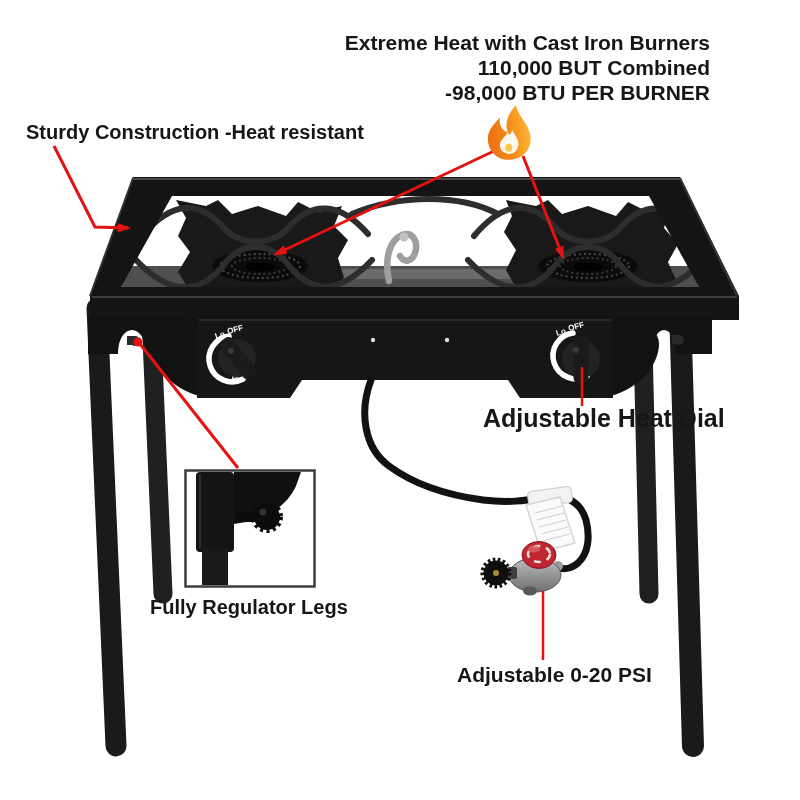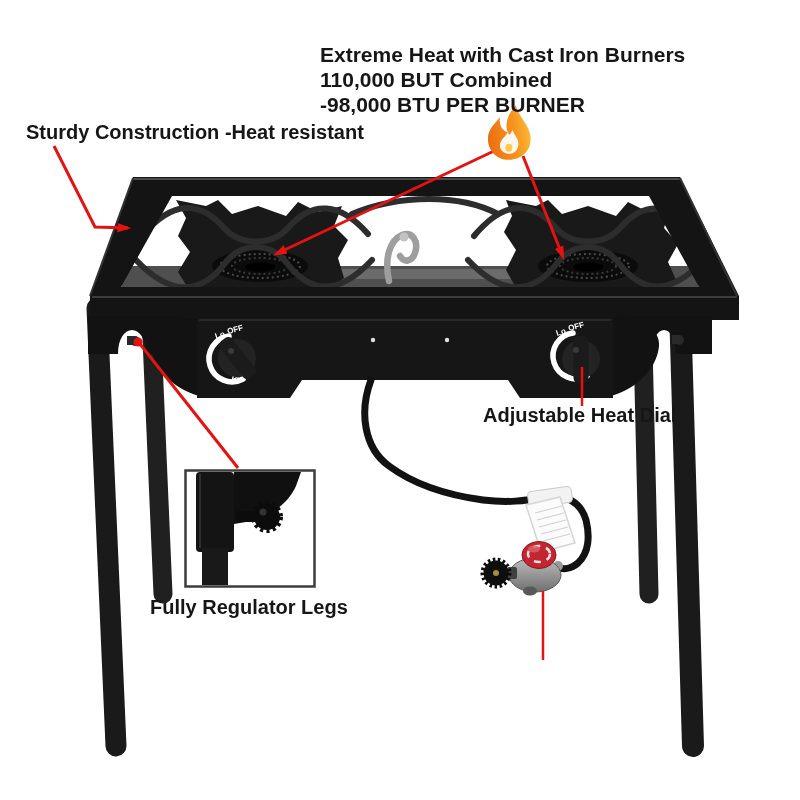--- a/index.html
+++ b/index.html
@@ -2,23 +2,23 @@
 <html><head>
 <meta charset="utf-8">
 <style>
   html,body{margin:0;padding:0;background:#fff;}
   #canvas{
     position:relative;width:800px;height:800px;background:#ffffff;overflow:hidden;
     font-family:"Liberation Sans", sans-serif;
   }
   #stove-svg{position:absolute;left:0;top:0;width:800px;height:800px;}
   .ann{position:absolute;font-weight:bold;color:#161616;white-space:nowrap;}
-  .ann-top{left:320px;top:42px;width:390px;text-align:left;font-size:21px;line-height:25px;}
+  .ann-top{left:320px;top:30px;width:390px;text-align:right;font-size:21px;line-height:25px;}
   .ann-sturdy{left:26px;top:121px;font-size:20px;}
-  .ann-dial{left:483px;top:404px;font-size:20px;}
+  .ann-dial{left:483px;top:404px;font-size:25px;}
   .ann-legs{left:150px;top:596px;font-size:20px;}
   .ann-reg{left:457px;top:662px;font-size:21px;line-height:26px;}
 </style>
 </head>
 <body>
 
 <div id="canvas">
 
   <svg id="stove-svg" viewBox="0 0 800 800">
     <defs>
@@ -204,15 +204,16 @@
     <div>-98,000 BTU PER BURNER</div>
   </div>
 
   <div class="ann ann-sturdy">Sturdy Construction -Heat resistant</div>
 
   <div class="ann ann-dial">Adjustable Heat Dial</div>
 
   <div class="ann ann-legs">Fully Regulator Legs</div>
 
   <div class="ann ann-reg">
+    <div>Adjustable 0-20 PSI</div>
   </div>
 
 </div>
 
 </body></html>

